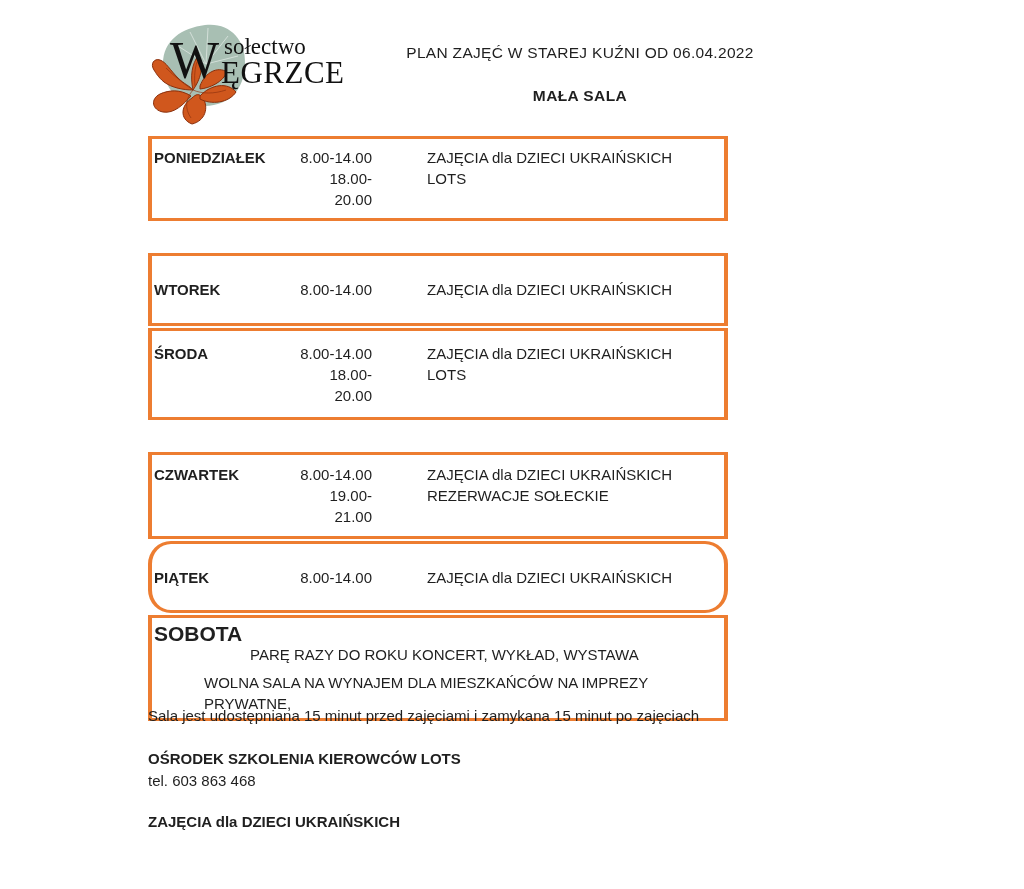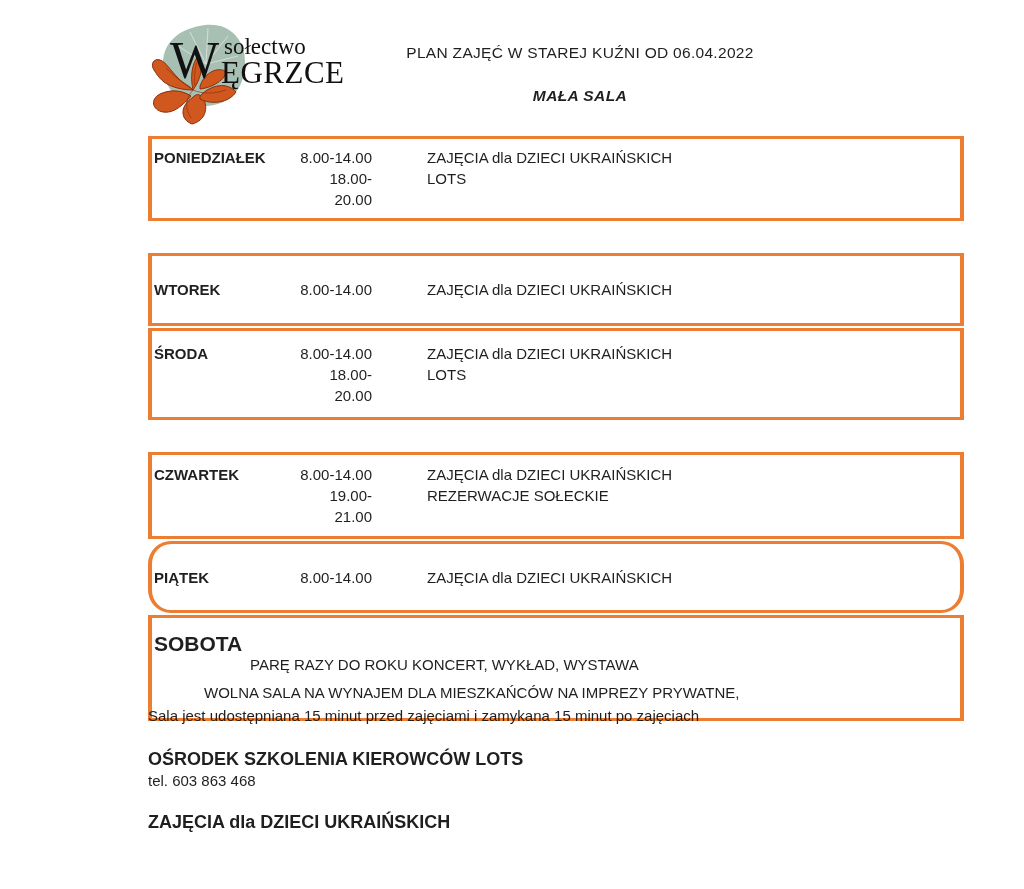--- a/index.html
+++ b/index.html
@@ -27,24 +27,24 @@
   .vein{stroke:#ffffff;stroke-width:0.9;opacity:0.55;fill:none;}
   .petal{fill:var(--flower);stroke:var(--flower-line);stroke-width:1;stroke-linejoin:round;}
   .petal-line{fill:none;stroke:var(--flower-line);stroke-width:0.8;opacity:0.8;}
   .logo-serif{font-family:"Liberation Serif","DejaVu Serif",serif;fill:#111111;}
   .logo-w{font-size:52px;}
   .logo-small{font-size:23px;}
   .logo-big{font-size:31px;letter-spacing:0.5px;}
 
   .titleblock{position:absolute;left:330px;top:44px;width:500px;text-align:center;}
   .doc-title{font-size:15.5px;letter-spacing:0.3px;}
-  .doc-subtitle{font-size:15.5px;font-weight:bold;letter-spacing:0.4px;margin-top:25px;font-style:italic;}
+  .doc-subtitle{font-size:15.5px;font-weight:bold;letter-spacing:0.4px;margin-top:25px;}
 
   
-  .schedule{position:absolute;left:148px;top:136px;width:816px;}
+  .schedule{position:absolute;left:148px;top:136px;width:580px;}
   .row{
     border:3px solid var(--orange);
     border-left-width:4px;border-right-width:4px;
     margin-bottom:2px;
     display:flex;flex-direction:column;justify-content:center;
     padding-left:2px;
   }
   .row.r0{height:85px;}
   .row.r1{height:73px;margin-top:32px;}
   .row.r2{height:92px;}
@@ -59,21 +59,21 @@
   .sobota-day{font-weight:bold;font-size:21px;line-height:21px;}
   .note{font-size:15px;line-height:21px;margin-top:7px;}
   .note.n1{padding-left:50px;margin-top:7px;}
   .note.n2{padding-left:96px;margin-top:0;}
 
   
   .footer{position:absolute;left:148px;top:705px;width:720px;}
   .info{font-size:15px;line-height:22px;}
   .contact{margin-top:21px;}
   .contact + .contact{margin-top:19px;}
-  .contact-name{font-weight:bold;font-size:18px;line-height:22px;}
+  .contact-name{font-weight:bold;font-size:15px;line-height:22px;}
   .contact-phone{font-size:15px;line-height:22px;}
 </style>
 </head>
 <body>
 
 <div class="page">
 
   <div class="logo">
     <svg viewBox="0 0 210 110" width="210" height="110">
 

